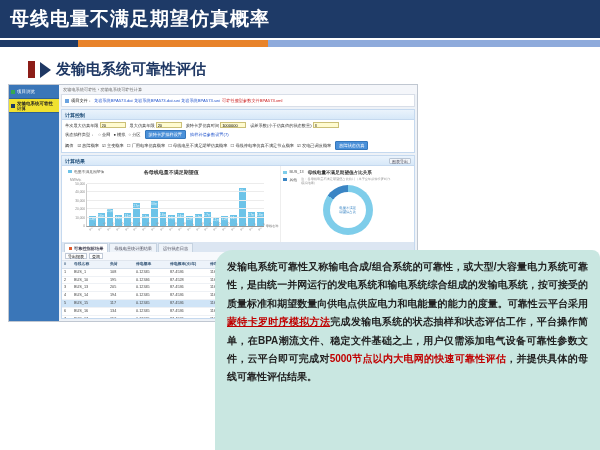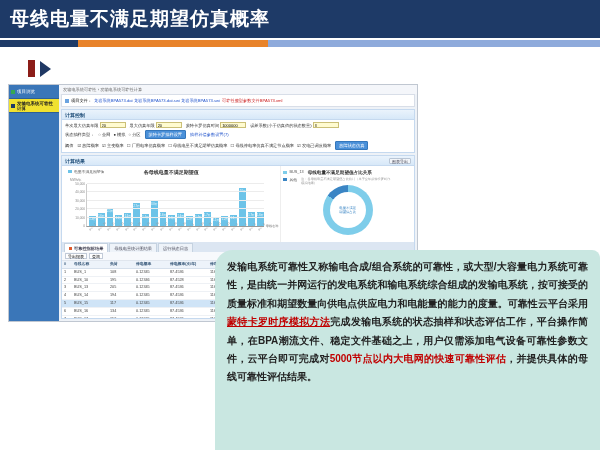--- a/index.html
+++ b/index.html
@@ -102,20 +102,21 @@
 <div class="abs slide-header">
   <div class="slide-title">母线电量不满足期望仿真概率</div>
 </div>
 <div class="abs stripe stripe-navy"></div>
 <div class="abs stripe stripe-orange"></div>
 <div class="abs stripe stripe-blue"></div>
 
 <div class="abs section-row">
   <span class="sec-bar"></span>
   <span class="sec-arrow"></span>
+  <span class="section-title">发输电系统可靠性评估</span>
 </div>
 
 <div class="abs app">
   <div class="side" id="side">
       <div class="side-item">
         <span class="side-ico"></span>
         <span>项目浏览</span>
       </div>
       <div class="side-item sel">
         <span class="side-ico"></span>

